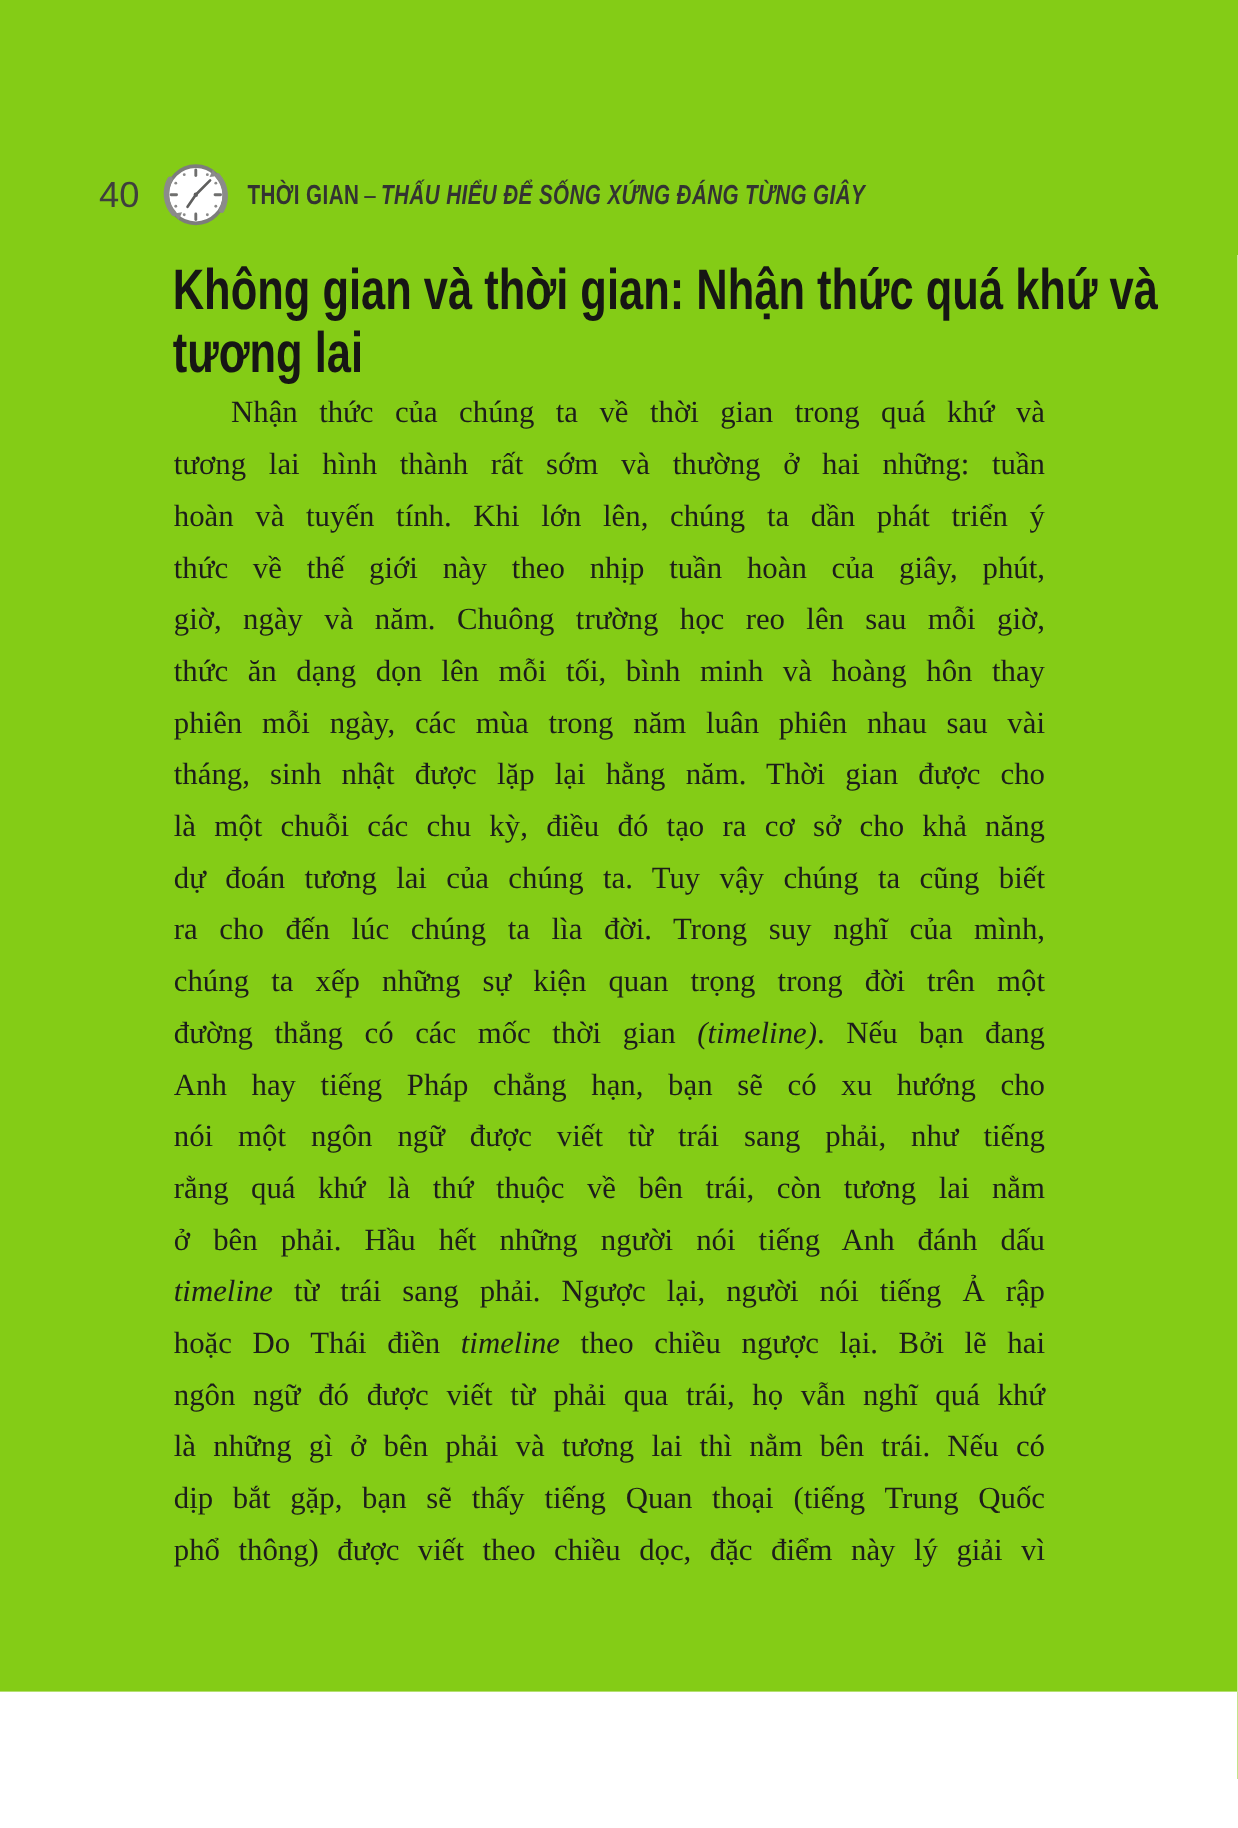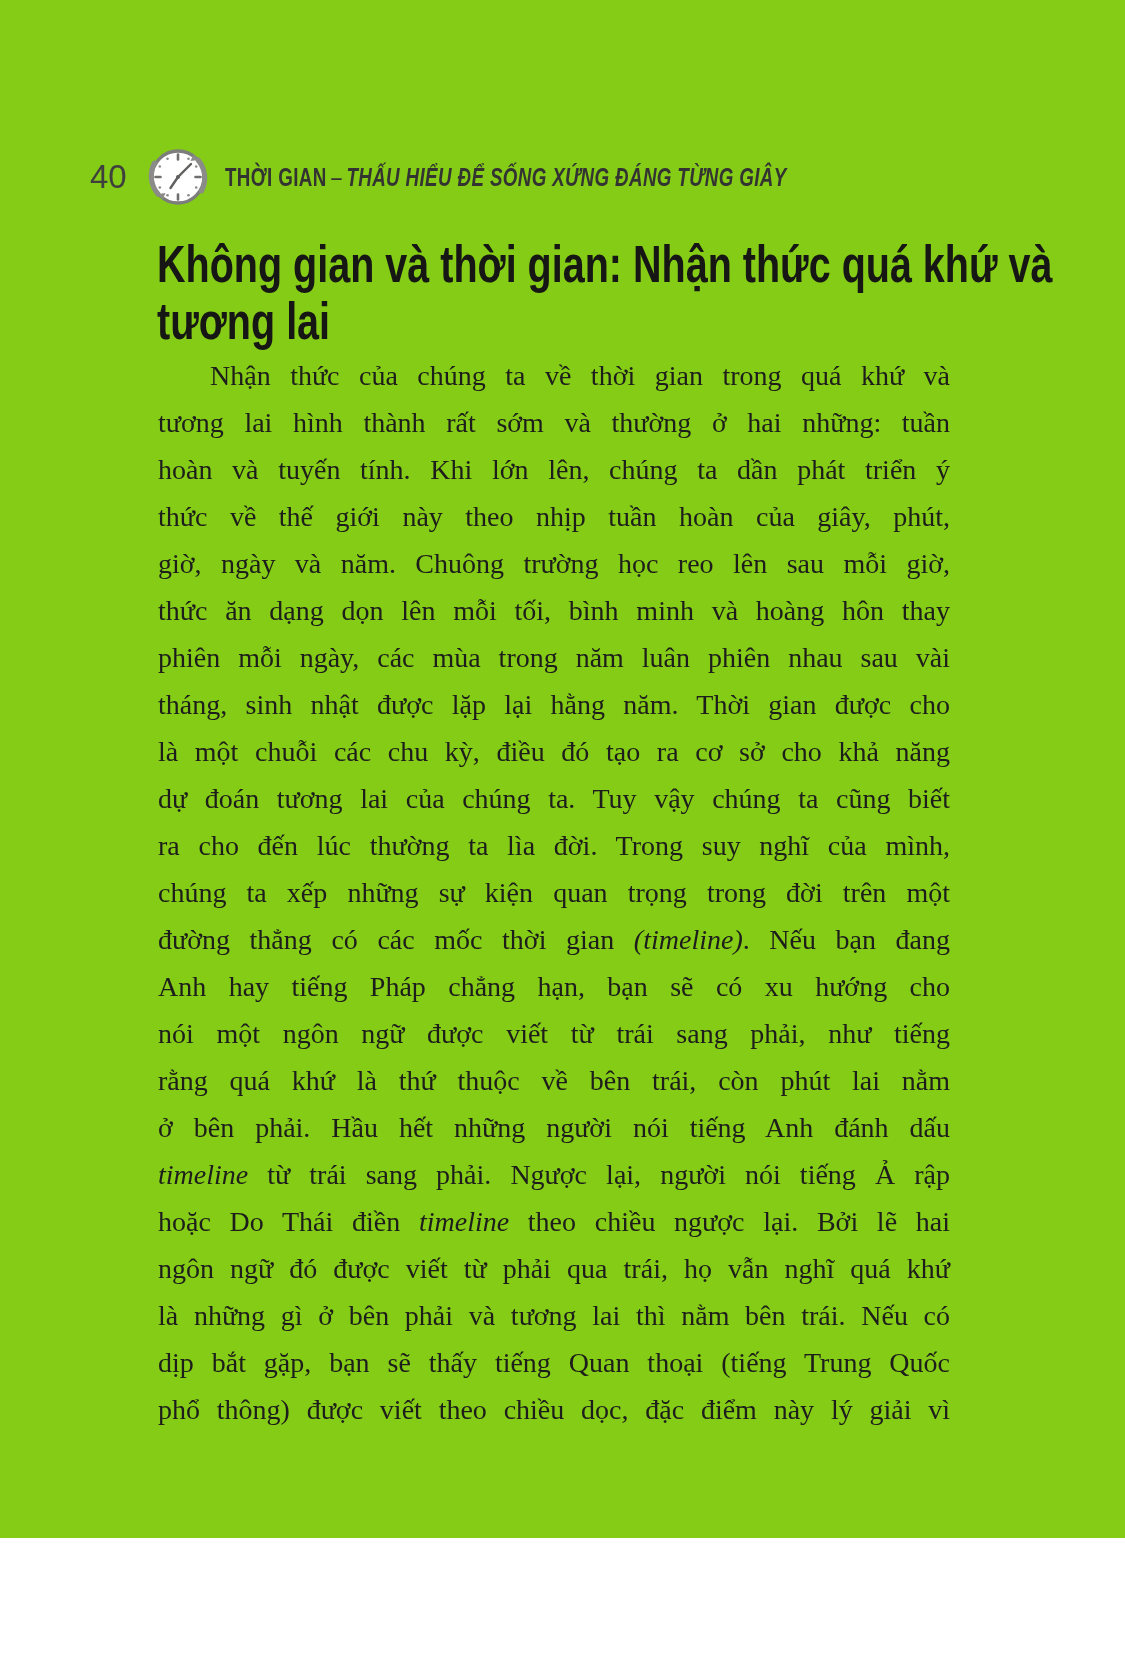--- a/index.html
+++ b/index.html
@@ -144,26 +144,26 @@
       <div class="bodyline indent">Nhận thức của chúng ta về thời gian trong quá khứ và</div>
       <div class="bodyline">tương lai hình thành rất sớm và thường ở hai những: tuần</div>
       <div class="bodyline">hoàn và tuyến tính. Khi lớn lên, chúng ta dần phát triển ý</div>
       <div class="bodyline">thức về thế giới này theo nhịp tuần hoàn của giây, phút,</div>
       <div class="bodyline">giờ, ngày và năm. Chuông trường học reo lên sau mỗi giờ,</div>
       <div class="bodyline">thức ăn dạng dọn lên mỗi tối, bình minh và hoàng hôn thay</div>
       <div class="bodyline">phiên mỗi ngày, các mùa trong năm luân phiên nhau sau vài</div>
       <div class="bodyline">tháng, sinh nhật được lặp lại hằng năm. Thời gian được cho</div>
       <div class="bodyline">là một chuỗi các chu kỳ, điều đó tạo ra cơ sở cho khả năng</div>
       <div class="bodyline">dự đoán tương lai của chúng ta. Tuy vậy chúng ta cũng biết</div>
-      <div class="bodyline">ra cho đến lúc thường ta lìa đời. Trong suy nghĩ của mình,</div>
+      <div class="bodyline">ra cho đến lúc chúng ta lìa đời. Trong suy nghĩ của mình,</div>
       <div class="bodyline">chúng ta xếp những sự kiện quan trọng trong đời trên một</div>
       <div class="bodyline">đường thẳng có các mốc thời gian <i>(timeline)</i>. Nếu bạn đang</div>
       <div class="bodyline">Anh hay tiếng Pháp chẳng hạn, bạn sẽ có xu hướng cho</div>
       <div class="bodyline">nói một ngôn ngữ được viết từ trái sang phải, như tiếng</div>
-      <div class="bodyline">rằng quá khứ là thứ thuộc về bên trái, còn phút lai nằm</div>
+      <div class="bodyline">rằng quá khứ là thứ thuộc về bên trái, còn tương lai nằm</div>
       <div class="bodyline">ở bên phải. Hầu hết những người nói tiếng Anh đánh dấu</div>
       <div class="bodyline"><i>timeline</i> từ trái sang phải. Ngược lại, người nói tiếng Ả rập</div>
       <div class="bodyline">hoặc Do Thái điền <i>timeline</i> theo chiều ngược lại. Bởi lẽ hai</div>
       <div class="bodyline">ngôn ngữ đó được viết từ phải qua trái, họ vẫn nghĩ quá khứ</div>
       <div class="bodyline">là những gì ở bên phải và tương lai thì nằm bên trái. Nếu có</div>
       <div class="bodyline">dịp bắt gặp, bạn sẽ thấy tiếng Quan thoại (tiếng Trung Quốc</div>
       <div class="bodyline">phổ thông) được viết theo chiều dọc, đặc điểm này lý giải vì</div>
     </div>
 
 </div>

